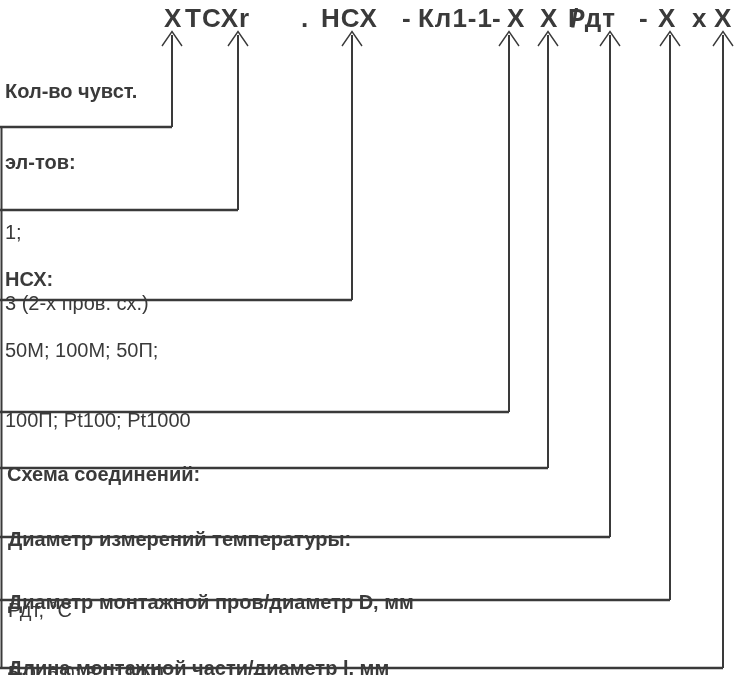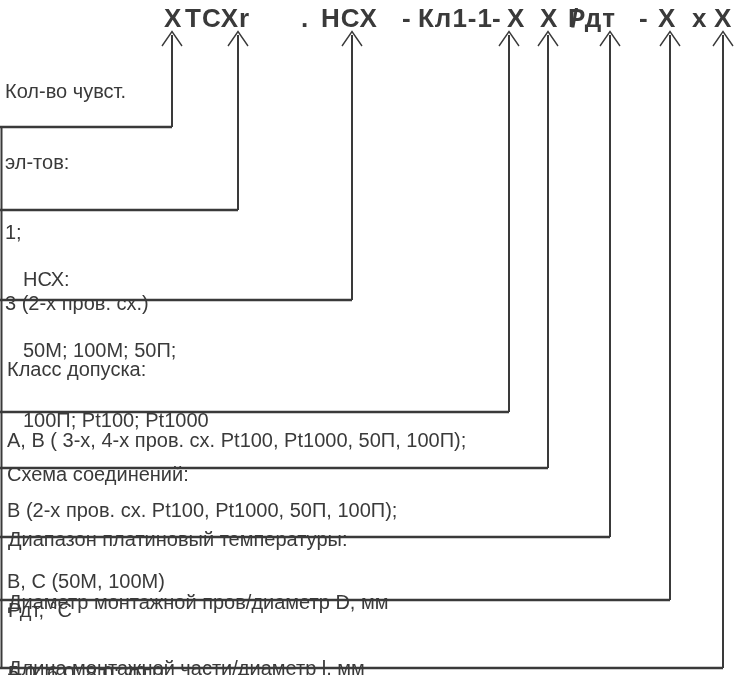--- a/index.html
+++ b/index.html
@@ -5,21 +5,21 @@
   html,body{margin:0;padding:0;background:#ffffff;}
   .canvas{
     position:relative;width:738px;height:675px;background:#ffffff;
     font-family:"Liberation Sans",sans-serif;color:#3a3a3a;overflow:hidden;
   }
   .seg{
     position:absolute;top:3px;font-weight:bold;font-size:26px;
     letter-spacing:1px;white-space:pre;line-height:30px;
   }
   .block{position:absolute;font-size:20px;line-height:23.5px;white-space:pre;}
-  .block .h{font-weight:normal;}
+  .block .h{font-weight:bold;}
   .block b{font-weight:bold;}
   svg.connectors{position:absolute;left:0;top:0;}
   .hline{stroke:#3a3a3a;stroke-width:2.6;}
   .stem{stroke:#3a3a3a;stroke-width:2;}
   .head{stroke:#3a3a3a;stroke-width:1.4;fill:none;}
   .lborder{stroke:#3a3a3a;stroke-width:2;}
 </style>
 </head>
 <body>
 
@@ -89,39 +89,33 @@
   </div>
 
   <div class="block" style="left:5px;top:33px">
     <div class="h">Кол-во чувст.</div>
     <div class="h">эл-тов:</div>
     <div>1;</div>
     <div>3 (2-х пров. сх.)</div>
   </div>
 
 
-  <div class="block" style="left:23px;top:221px">
+  <div class="block" style="left:5px;top:221px">
     <div class="h">НСХ:</div>
     <div>50М; 100М; 50П;</div>
     <div>100П; Pt100; Pt1000</div>
   </div>
 
-  <div class="block" style="left:7px;top:311px">
-    <div class="h">Класс допуска:</div>
-    <div>А, В ( 3-х, 4-х пров. сх. Pt100, Pt1000, 50П, 100П);</div>
-    <div>В (2-х пров. сх. Pt100, Pt1000, 50П, 100П);</div>
-    <div>В, С (50М, 100М)</div>
-  </div>
 
   <div class="block" style="left:7px;top:416px">
     <div class="h">Схема соединений:</div>
   </div>
 
   <div class="block" style="left:8px;top:481px">
-    <div class="h">Диапазон платиновый температуры:</div>
+    <div class="h">Диаметр измерений температуры:</div>
     <div>Рдт, °С</div>
   </div>
 
   <div class="block" style="left:8px;top:544px">
     <div class="h">Диаметр монтажной пров/диаметр D, мм</div>
     <div>5,0; 6,0; 8,0; 10,0</div>
   </div>
 
   <div class="block" style="left:8px;top:610px">
     <div class="h">Длина монтажной части/диаметр l, мм</div>

